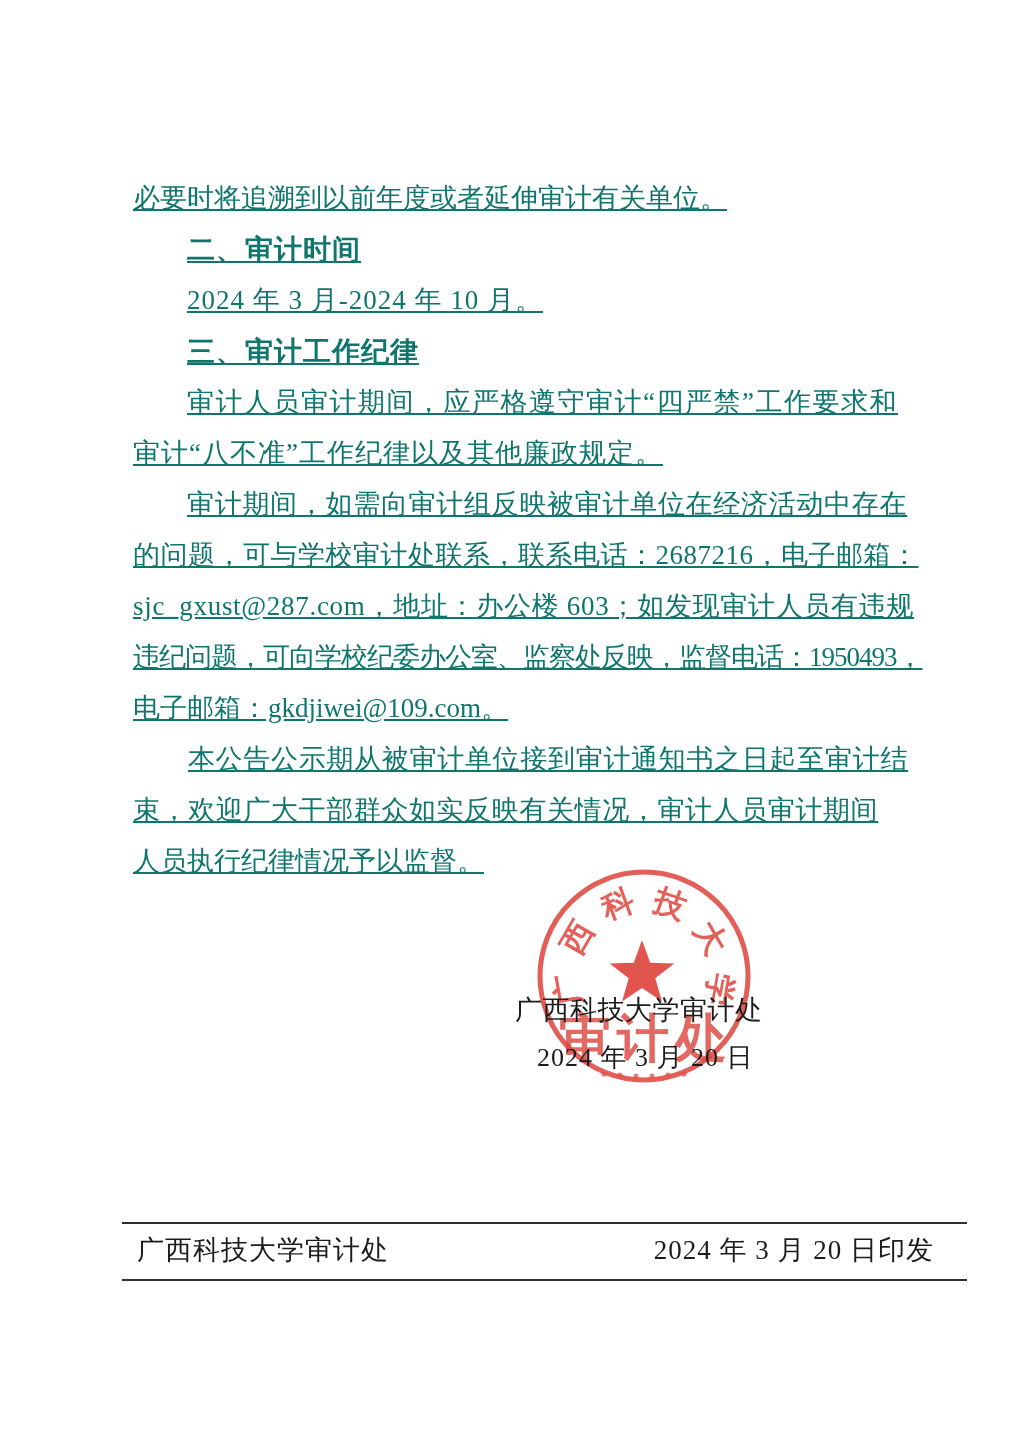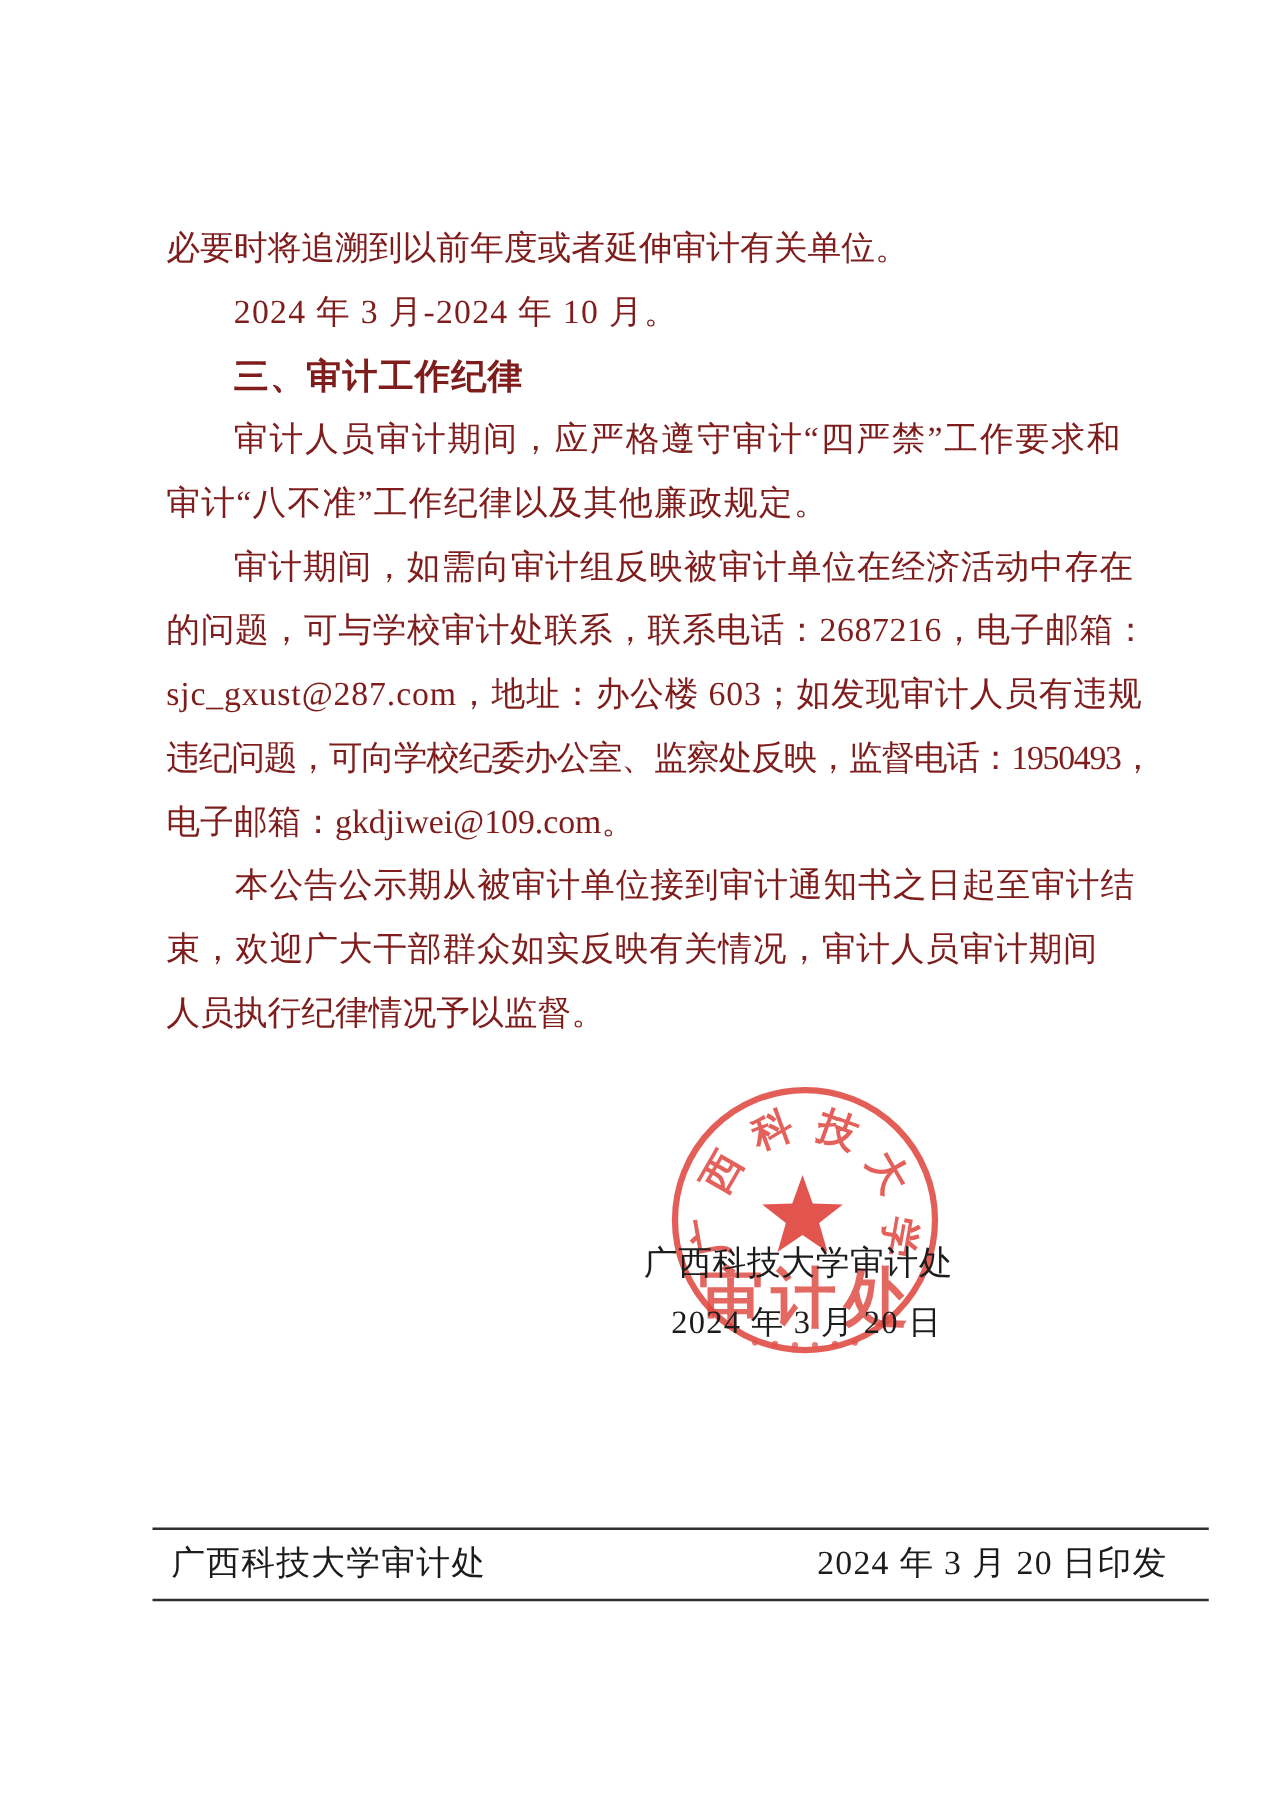--- a/index.html
+++ b/index.html
@@ -14,22 +14,23 @@
   }
   .body-text{
     position:absolute;
     left:133px;top:173px;
     width:776px;
   }
   .line{
     height:51px;line-height:51px;
     font-size:27px;
     white-space:nowrap;
-    color:#7f1d1d;
+    color:#0f766e;
     font-family:"Liberation Serif","DejaVu Serif",serif;
+    text-decoration:underline;
   }
   .line.heading{
     font-family:"Liberation Sans","DejaVu Sans",sans-serif;
     font-weight:bold;
     font-size:28px;
     letter-spacing:1px;
   }
   .sig{
     position:absolute;
     line-height:34px;
@@ -60,20 +61,21 @@
   .footer-text.left{left:137px;letter-spacing:1px;}
   .footer-text.right{right:90px;letter-spacing:1px;}
 </style>
 </head>
 <body>
 
 <div class="page">
 
   <div class="body-text" id="body-text">
       <div class="line">必要时将追溯到以前年度或者延伸审计有关单位。</div>
+      <div class="line heading" style="text-indent: 54px;">二、审计时间</div>
       <div class="line" style="text-indent: 54px; letter-spacing: 1px;">2024 年 3 月-2024 年 10 月。</div>
       <div class="line heading" style="text-indent: 54px;">三、审计工作纪律</div>
       <div class="line" style="text-indent: 54px; letter-spacing: 1.5px;">审计人员审计期间，应严格遵守审计“四严禁”工作要求和</div>
       <div class="line" style="letter-spacing: 1px;">审计“八不准”工作纪律以及其他廉政规定。</div>
       <div class="line" style="text-indent: 54px; letter-spacing: 0.7px;">审计期间，如需向审计组反映被审计单位在经济活动中存在</div>
       <div class="line" style="letter-spacing: 0.5px;">的问题，可与学校审计处联系，联系电话：2687216，电子邮箱：</div>
       <div class="line" style="letter-spacing: 0.7px;">sjc_gxust@287.com，地址：办公楼 603；如发现审计人员有违规</div>
       <div class="line" style="letter-spacing: -1px;">违纪问题，可向学校纪委办公室、监察处反映，监督电话：1950493，</div>
       <div class="line">电子邮箱：gkdjiwei@109.com。</div>
       <div class="line" style="text-indent: 54px; letter-spacing: 0.7px; text-align: center;">本公告公示期从被审计单位接到审计通知书之日起至审计结</div>

